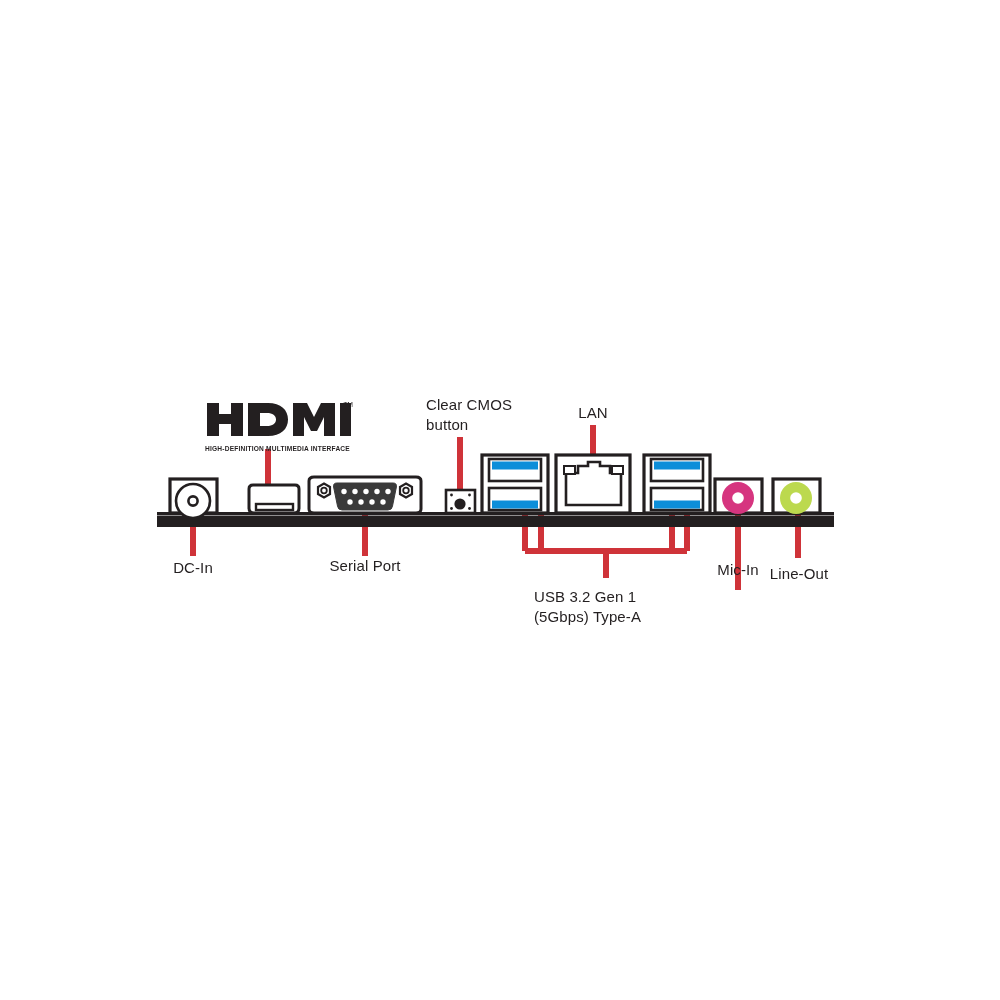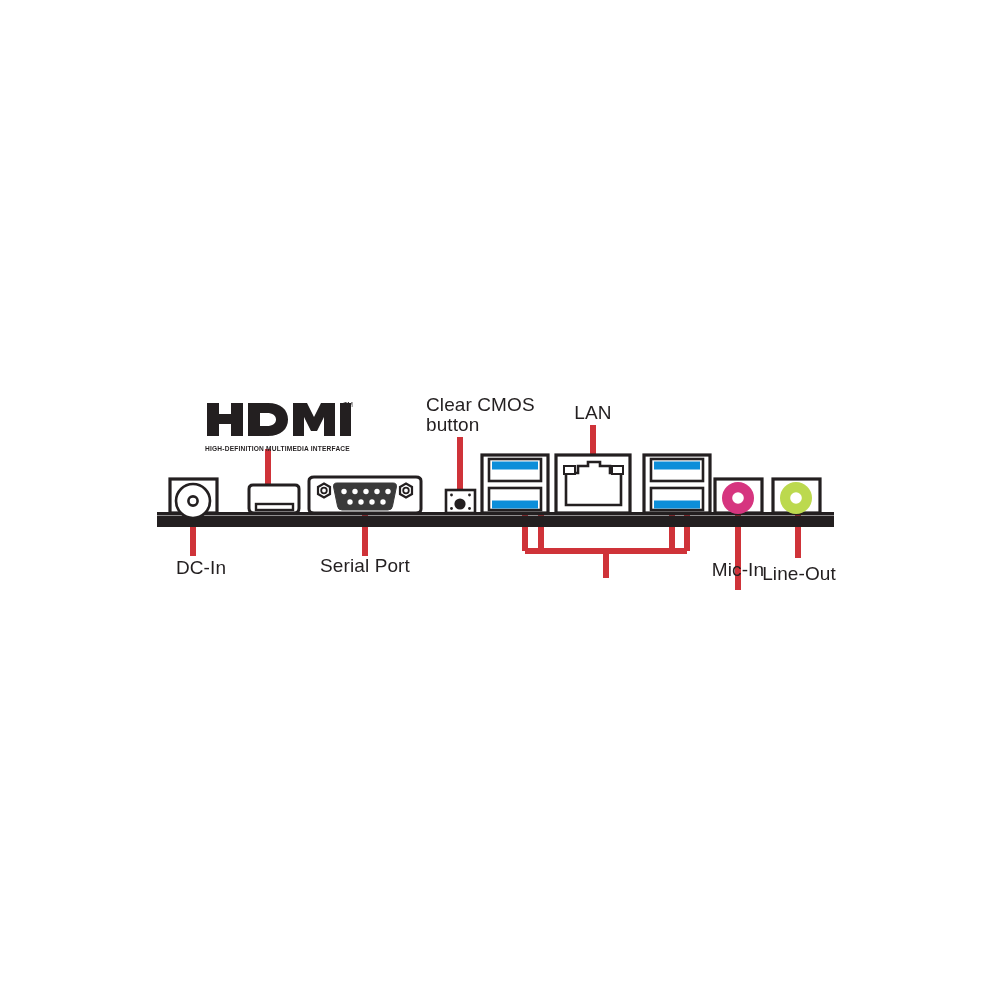--- a/index.html
+++ b/index.html
@@ -27,21 +27,21 @@
     position: absolute;
     left: 0;
     top: 0;
     width: 1000px;
     height: 1000px;
     display: block;
   }
   .lbl {
     position: absolute;
     font-family: "Liberation Sans", sans-serif;
-    font-size: 19px;
+    font-size: 15px;
     line-height: 20px;
     color: #231f20;
     white-space: pre;
     letter-spacing: 0.1px;
   }
   .lbl.center { transform: translateX(-50%); text-align: left; }
   .lbl.left   { text-align: left; }
   .hdmi-wrap {
     position: absolute;
     left: 205px;
@@ -213,22 +213,23 @@
     </svg>
     <svg width="148" height="14" viewBox="0 0 296 28" xmlns="http://www.w3.org/2000/svg" style="display:block;margin-top:-1px">
       <text x="0" y="16" font-family="Liberation Sans, sans-serif" font-size="13.2" font-weight="bold" letter-spacing="0.4" fill="#231f20">HIGH-DEFINITION MULTIMEDIA INTERFACE</text>
     </svg>
   </div>
 
   <div class="lbl left" style="left:426px; top:395px;">Clear CMOS<br>button</div>
 
   <div class="lbl center" style="left:593px; top:403px;">LAN</div>
 
-  <div class="lbl center" style="left:201px; top:558px;">DC-In</div>
+  <div class="lbl center" style="left:193px; top:558px;">DC-In</div>
 
   <div class="lbl center" style="left:365px; top:556px;">Serial Port</div>
 
+  <div class="lbl left" style="left:534px; top:587px;">USB 3.2 Gen 1<br>(5Gbps) Type-A</div>
 
   <div class="lbl center" style="left:738px; top:560px;">Mic-In</div>
 
   <div class="lbl center" style="left:799px; top:564px;">Line-Out</div>
 
 </div>
 
 </body></html>

